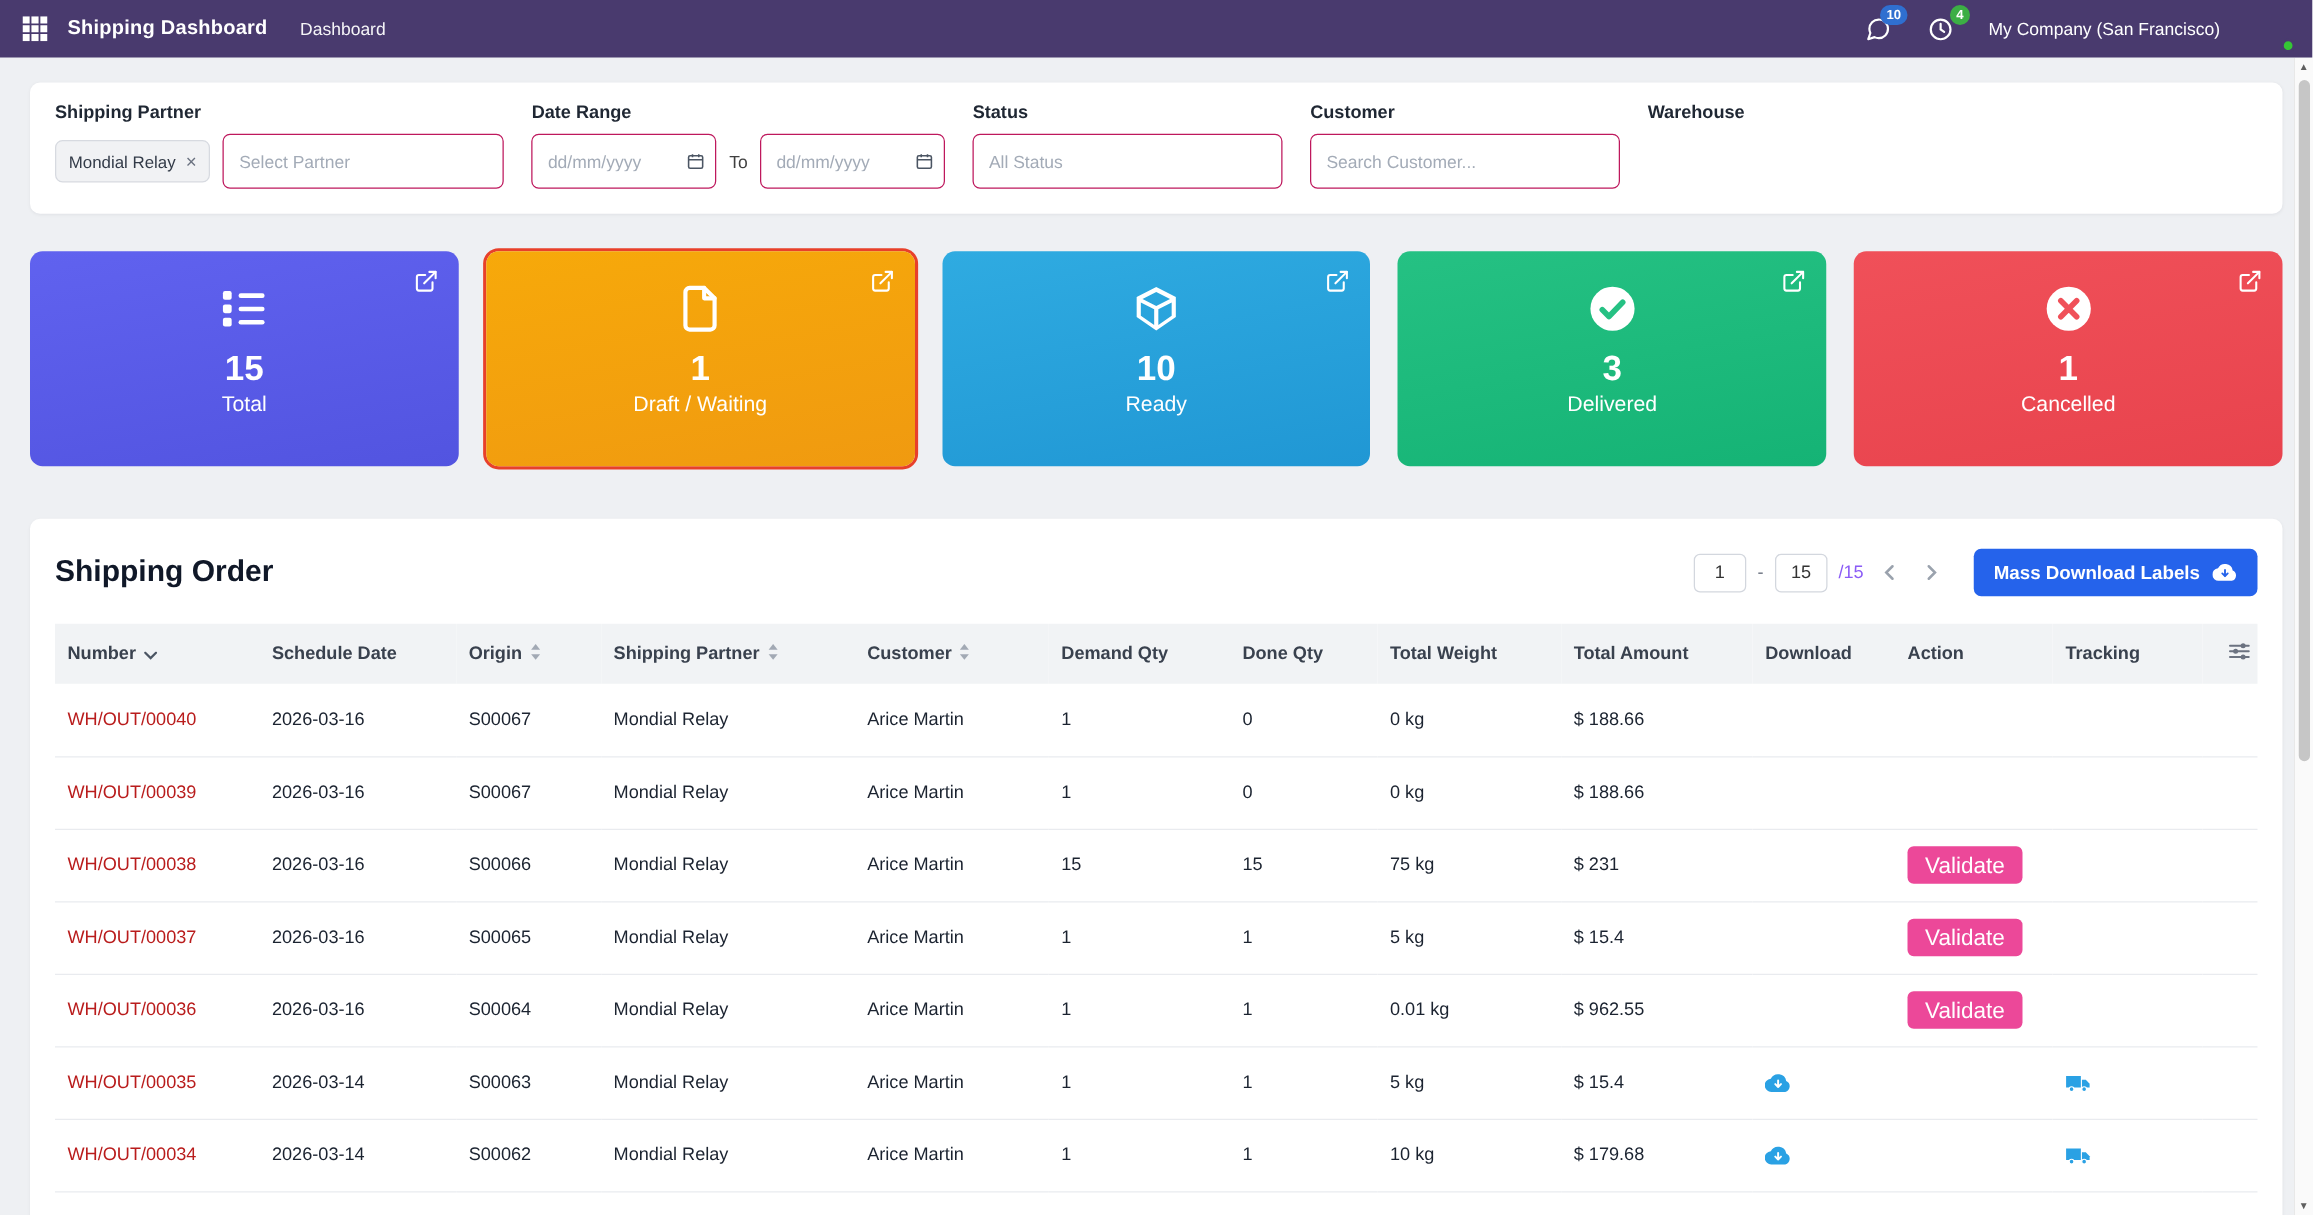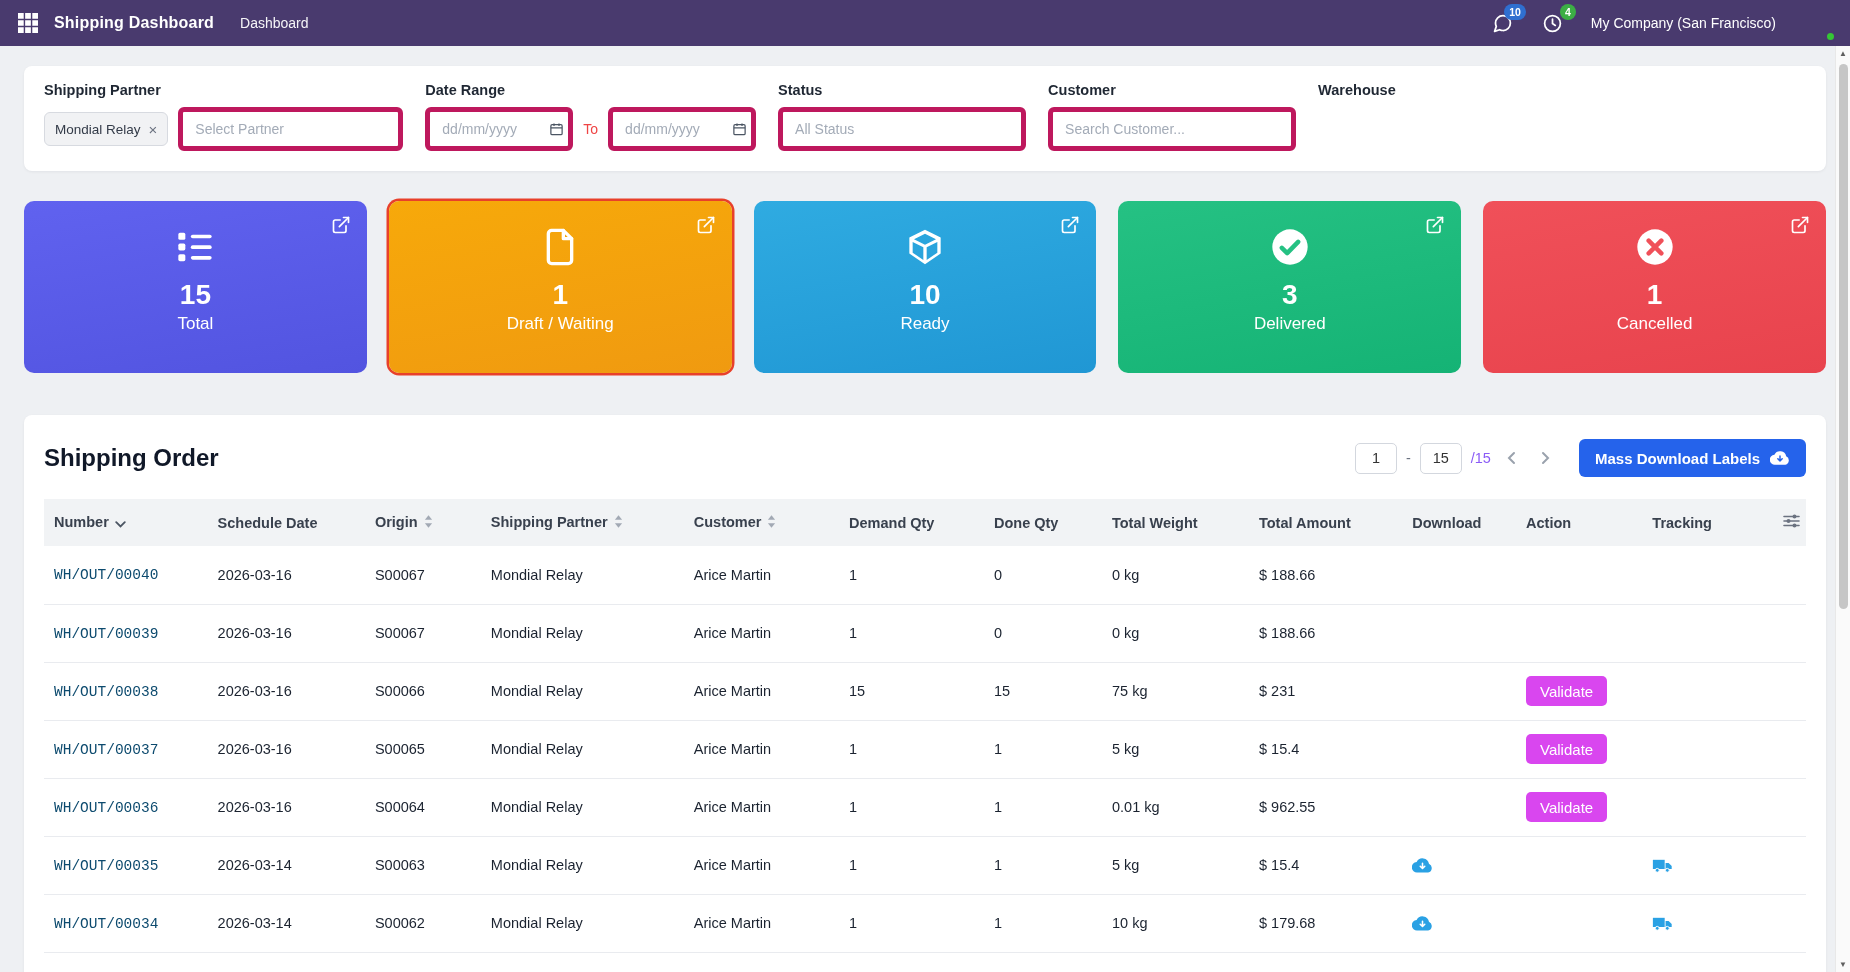--- a/index.html
+++ b/index.html
@@ -29,27 +29,27 @@
 
   
   .filters { margin:20px 24px 0; background:#fff; border-radius:8px; padding:16px 20px 20px;
     display:flex; gap:22px; box-shadow:0 1px 3px rgba(20,24,40,.06); }
   .fgroup { display:flex; flex-direction:column; }
   .flabel { font-size:14.5px; font-weight:700; color:#1f2733; margin-bottom:9px; }
   .fcontrol { display:flex; align-items:center; gap:10px; }
   .tag { display:flex; align-items:center; gap:8px; background:#f1f2f4; border:1px solid #d7dae0;
     border-radius:6px; padding:0 10px; height:34px; font-size:13.5px; color:#333b48; white-space:nowrap; }
   .tag .x { color:#6b7280; font-size:15px; cursor:pointer; line-height:1; }
-  .tinput { height:44px; border:5px solid #be185d; border-radius:6px; padding:0 12px; font-size:14px;
+  .tinput { height:44px; border:1px solid #be185d; border-radius:6px; padding:0 12px; font-size:14px;
     color:#333; font-family:inherit; background:#fff; }
   .tinput::placeholder { color:#a3abb7; }
   .date-wrap { position:relative; }
   .date-wrap .tinput { width:148px; padding-right:34px; }
   .cal-icon { position:absolute; right:9px; top:50%; transform:translateY(-50%); width:15px; height:15px; pointer-events:none; }
-  .to-label { font-size:14px; color:#ef4444; }
+  .to-label { font-size:14px; color:#404040; }
   .w-partner { width:225px; } .w-wide { width:248px; }
 
   
   .cards { margin:30px 24px 0; display:flex; gap:22px; }
   .scard { flex:1; height:172px; border-radius:10px; position:relative; color:#fff;
     display:flex; flex-direction:column; align-items:center; padding-top:26px; cursor:pointer; }
   .scard .ext { position:absolute; top:14px; right:16px; width:20px; height:20px; }
   .scard .cicon { width:40px; height:40px; }
   .scard .cicon svg { width:40px; height:40px; }
   .scard .cvalue { font-size:28px; font-weight:700; margin-top:13px; line-height:1.1; }
@@ -74,23 +74,23 @@
     font-family:inherit; margin-left:12px; }
   .mass-btn svg { width:20px; height:20px; }
 
   
   table.orders-table { width:100%; border-collapse:collapse; margin-top:22px; table-layout:fixed; }
   .orders-table th { background:#f1f3f5; font-size:14.5px; font-weight:700; color:#39414e;
     text-align:left; padding:14px 10px; white-space:nowrap; }
   .orders-table th .sort { display:inline-block; vertical-align:-1px; margin-left:6px; }
   .orders-table td { font-size:14.5px; color:#1b2330; padding:0 10px; height:58px;
     border-bottom:1px solid #e9ebef; white-space:nowrap; }
-  td.num a { color:#0c4a6e; text-decoration:none; cursor:pointer;font-family:Liberation Mono, monospace; }
-  .validate-btn { background:#d946ef; color:#fff; border:none; border-radius:5px; height:30px;
-    padding:0 14px; font-size:15px; font-family:inherit; cursor:pointer; }
+  td.num a { color:#b91c1c; text-decoration:none; cursor:pointer; }
+  .validate-btn { background:#ec4899; color:#fff; border:none; border-radius:5px; height:30px;
+    padding:0 14px; font-size:18px; font-family:inherit; cursor:pointer; }
   .cell-icon { width:21px; height:21px; cursor:pointer; display:inline-block; vertical-align:middle; }
   .opts-icon { width:17px; height:16px; cursor:pointer; display:inline-block; }
 
   
   .scrollbar { position:fixed; top:46px; right:0; width:15px; bottom:0; background:#fafafa; border-left:1px solid #e8e8e8; }
   .scroll-arrow { position:absolute; left:0; width:100%; text-align:center; font-size:8px; color:#5f5f5f; }
   .scroll-arrow.up { top:3px; } .scroll-arrow.down { bottom:3px; }
   .scroll-thumb { position:absolute; top:18px; left:3px; width:9px; height:545px; background:#c6c6c6; border-radius:5px; }
 </style>
 </head>

